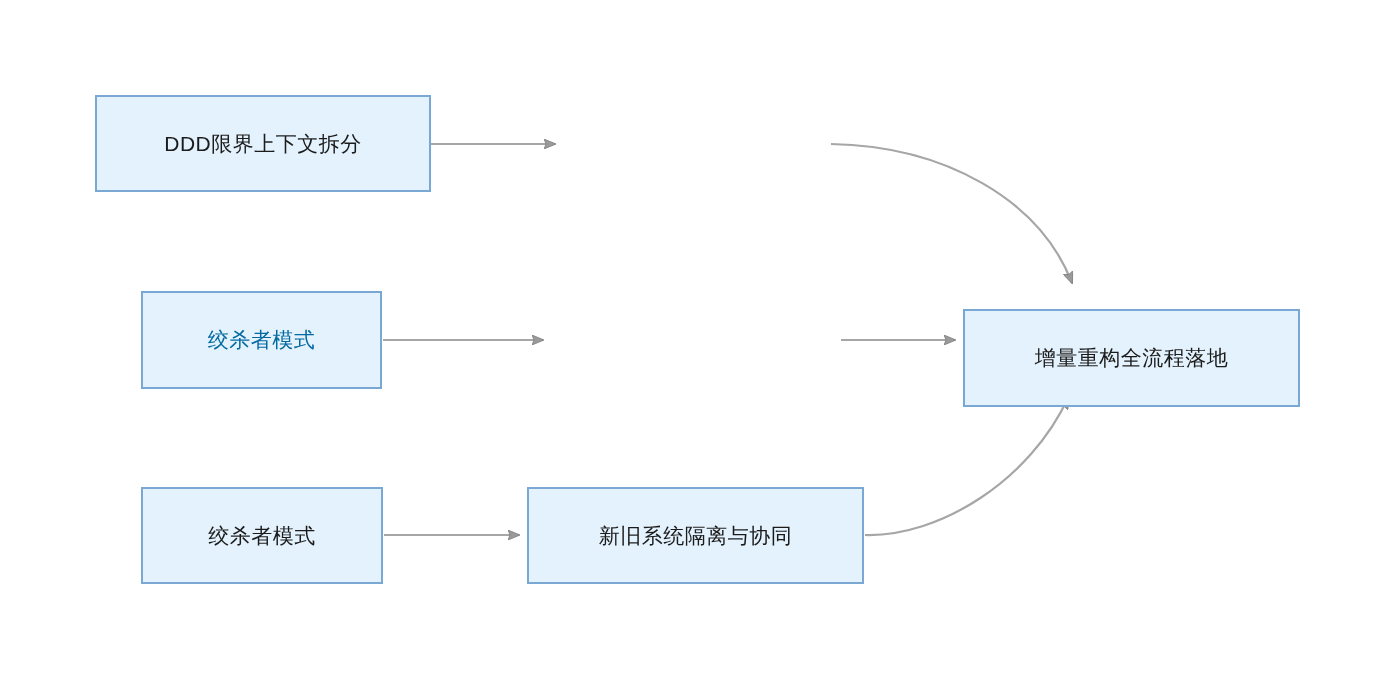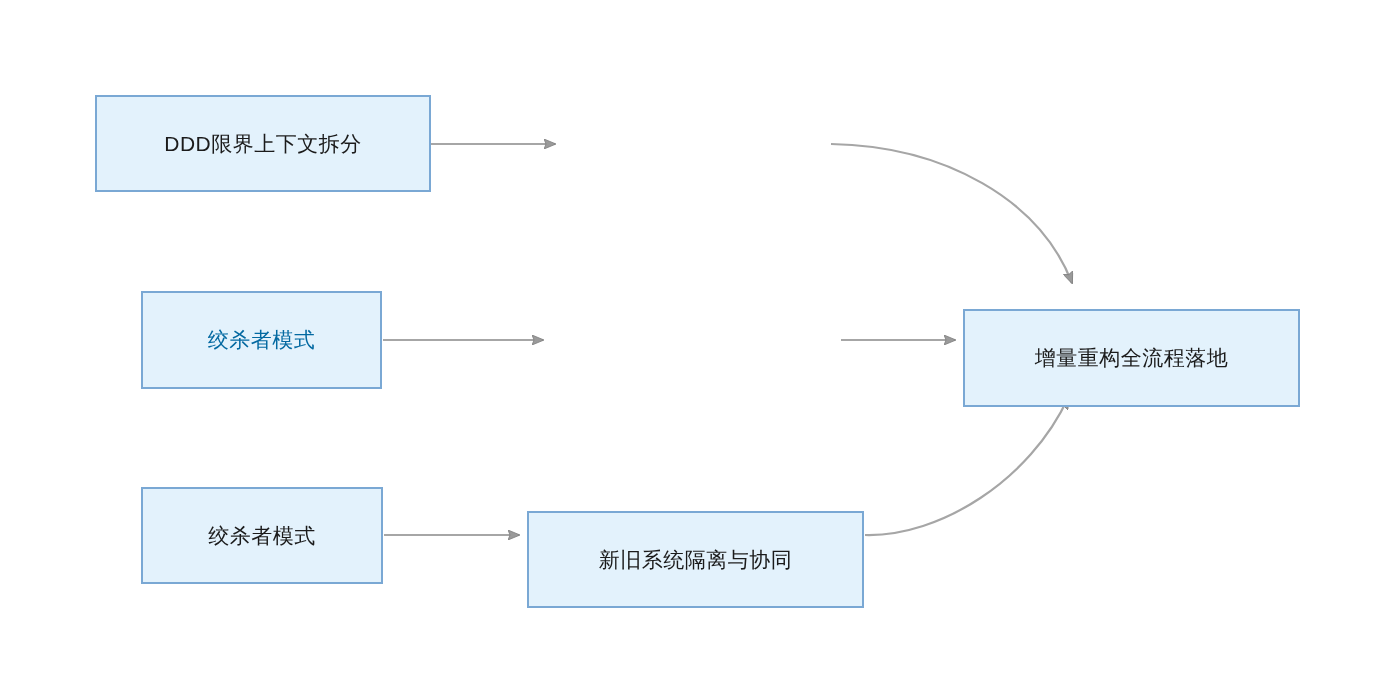--- a/index.html
+++ b/index.html
@@ -77,21 +77,21 @@
 
   <div class="node" style="left: 141px; top: 291px; width: 241px; height: 98px; background: rgb(227, 242, 252); border-color: rgb(122, 168, 212); color: #0369a1;">
     <span class="node-label">绞杀者模式</span>
   </div>
 
 
   <div class="node" style="left: 141px; top: 487px; width: 242px; height: 97px; background: rgb(227, 242, 252); border-color: rgb(122, 168, 212); color: rgb(27, 27, 27);">
     <span class="node-label">绞杀者模式</span>
   </div>
 
-  <div class="node" style="left: 527px; top: 511px; width: 337px; height: 97px; background: rgb(227, 242, 252); border-color: rgb(122, 168, 212); color: rgb(27, 27, 27);">
+  <div class="node" style="left: 527px; top: 487px; width: 337px; height: 97px; background: rgb(227, 242, 252); border-color: rgb(122, 168, 212); color: rgb(27, 27, 27);">
     <span class="node-label">新旧系统隔离与协同</span>
   </div>
 
   <div class="node" style="left: 963px; top: 309px; width: 337px; height: 98px; background: rgb(227, 242, 252); border-color: rgb(122, 168, 212); color: rgb(27, 27, 27);">
     <span class="node-label">增量重构全流程落地</span>
   </div>
 
 </div>
 
 </body></html>

